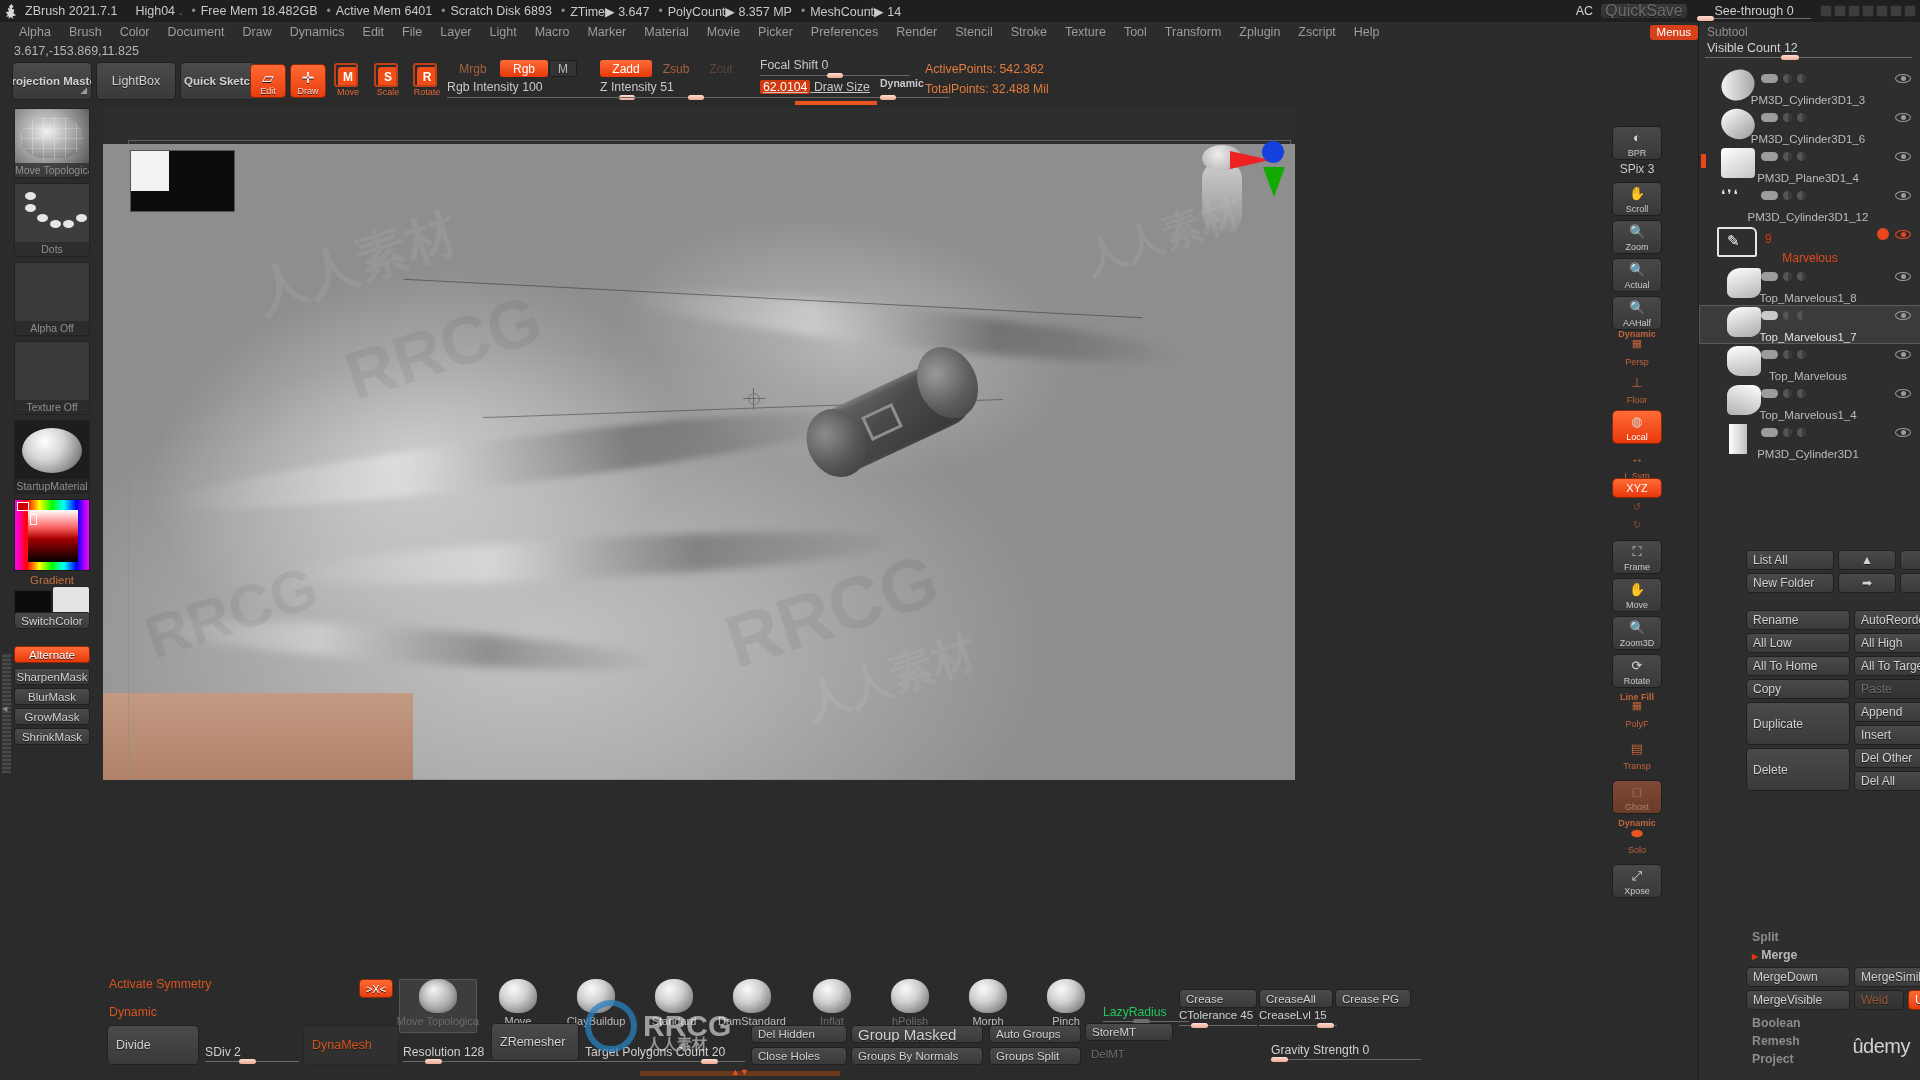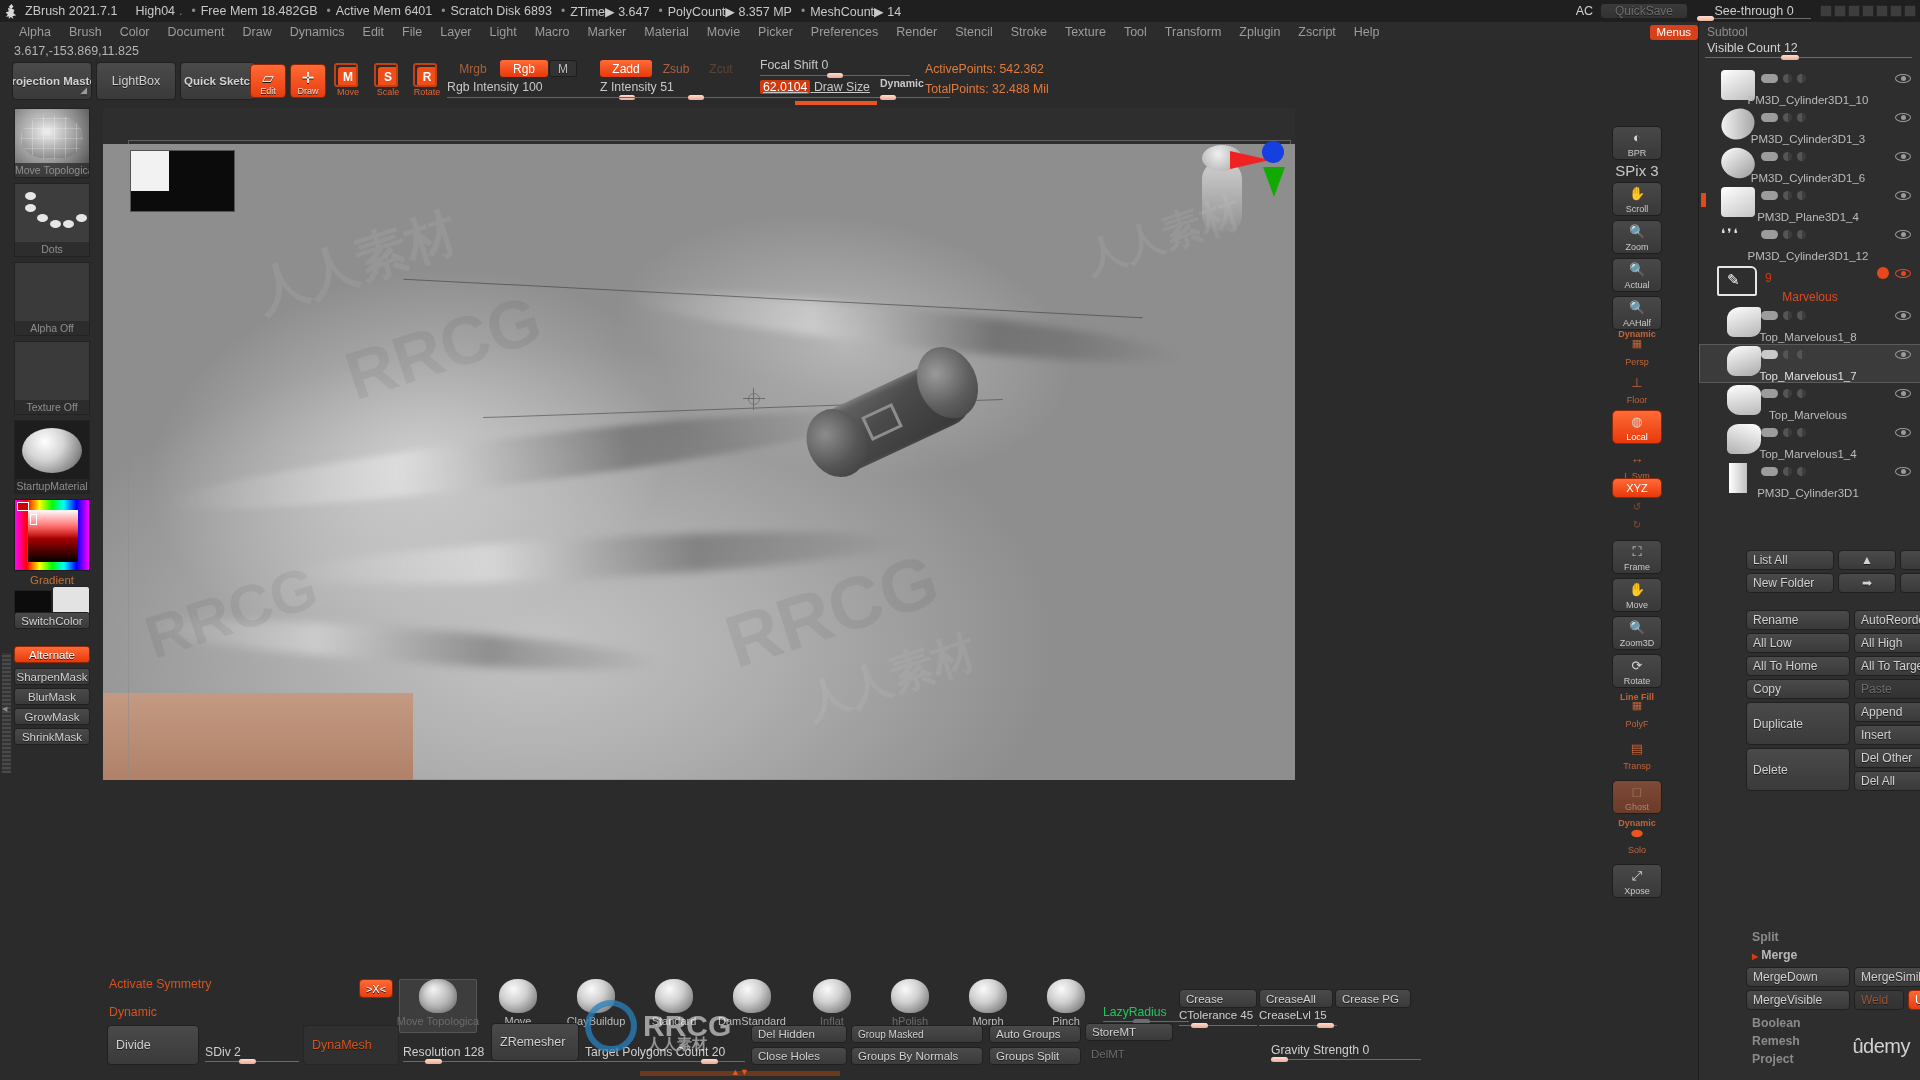--- a/index.html
+++ b/index.html
@@ -26,21 +26,21 @@
   .btn.flat { background:#333; border:1px solid #1d1d1d; }
 
   
   #titlebar { position:absolute; left:0; top:0; width:1920px; height:22px;
     background:#1f1f1f; display:flex; align-items:center; padding-left:6px; }
   #titlebar .zicon { width:13px; height:15px; margin-right:6px; color:#d8d8d8; }
   #titlebar .seg { color:#c9c9c9; font-size:12.5px; margin-right:4px; white-space:nowrap;}
   #titlebar .bullet { color:#8a8a8a; margin:0 5px; }
   #topright { position:absolute; right:4px; top:0; height:22px; display:flex; align-items:center; gap:7px; }
   #topright .ac { color:#d2d2d2; font-size:12.5px; }
-  #quicksave { width:88px; height:16px; font-size:12px; }
+  #quicksave { width:88px; height:16px; font-size:16px; }
   .sliderbox { position:relative; height:18px; min-width:96px; display:flex;
      align-items:center; justify-content:center; color:#cfcfcf; font-size:12.5px; }
   .sliderbox .track { position:absolute; left:2px; right:2px; bottom:1px; height:1px; background:#6c6c6c; }
   .sliderbox .knob { position:absolute; bottom:-1px; height:5px; width:17px; border-radius:3px;
      background:linear-gradient(#ffdcd0,#f0b4a0); }
 
   
   #menubar { position:absolute; left:0; top:22px; width:1920px; height:20px;
      background:#2c2c2c; display:flex; align-items:center; padding-left:10px; }
   #menubar .mi { color:#9d9d9d; font-size:12.5px; padding:0 9px; line-height:17px; }
@@ -203,21 +203,21 @@
 
   
   #rightstrip { position:absolute; left:1608px; top:126px; width:58px; height:950px; }
   .vbtn { position:absolute; left:4px; width:50px; height:34px; border-radius:5px;
      background:linear-gradient(#484848,#383838); border:1px solid #1e1e1e;
      color:#cacaca; font-size:9px; display:flex; flex-direction:column;
      align-items:center; justify-content:flex-end; padding-bottom:1px; }
   .vbtn .ic { position:absolute; top:3px; left:0; width:100%; text-align:center; font-size:13px; color:#d8d8d8; }
   .vbtn.red { background:linear-gradient(#ff6b36,#e8380c); border-color:#8d2708; color:#fff; }
   .vbtn.bare { background:none; border:none; color:#c2653a; }
-  .vlab { position:absolute; left:4px; width:50px; text-align:center; font-size:15px; color:#c8c8c8; }
+  .vlab { position:absolute; left:4px; width:50px; text-align:center; font-size:12px; color:#c8c8c8; }
 
   
   #subtool { position:absolute; left:1698px; top:22px; width:222px; height:1058px; background:#2e2e2e;
      border-left:1px solid #1c1c1c; }
   #subtool .hdr { color:#8f8f8f; font-size:12px; padding:3px 0 2px 8px; }
   #vcount { position:relative; margin:0 4px; height:19px; color:#d2d2d2; font-size:12.5px; padding-left:4px; }
   #vcount .track { position:absolute; left:2px; right:4px; bottom:2px; height:1px; background:#6b6b6b; }
   #vcount .knob { position:absolute; left:78px; bottom:0; height:5px; width:18px; border-radius:3px;
      background:linear-gradient(#ffdcd0,#eeab95); }
   #stlist { position:absolute; left:0; top:46px; width:222px; height:477px; overflow:hidden; }
@@ -603,32 +603,20 @@
     <div class="hdr">Subtool</div>
     <div id="vcount">
       <span>Visible Count</span>
       <span>12</span>
       <span class="track"></span>
       <span class="knob"></span>
     </div>
 
     <div id="stlist">
       <div class="strow">
-        <span class="thumb" style="background:linear-gradient(150deg,#fff,#bdbdbd);border-radius:4px"></span>
-        <span class="icons">
-            <span class="dot2"></span>
-            <span class="halfc"></span>
-            <span class="halfc"></span>
-          </span>
-        <span class="eye">
-            <i></i>
-          </span>
-        <span class="nm">PM3D_Cylinder3D1_10</span>
-      </div>
-      <div class="strow">
         <span class="thumb" style="background:linear-gradient(120deg,#fff,#9a9a9a);border-radius:50%;transform:rotate(-30deg)"></span>
         <span class="icons">
             <span class="dot2"></span>
             <span class="halfc"></span>
             <span class="halfc"></span>
           </span>
         <span class="eye">
             <i></i>
           </span>
         <span class="nm">PM3D_Cylinder3D1_3</span>
@@ -872,21 +860,21 @@
     </div>
     <div class="btn bbtn" style="left:388px;top:50px;width:88px;height:38px;justify-content:flex-start;padding-left:8px">ZRemesher</div>
     <div class="bslider" style="left:482px;top:72px;width:160px">
       <span>Target Polygons Count 20</span>
       <span class="track"></span>
       <span class="knob" style="left:116px"></span>
     </div>
 
     <div class="btn bbtn" style="left:648px;top:52px;width:96px;height:18px;justify-content:flex-start;padding-left:6px;font-size:11.5px">Del Hidden</div>
     <div class="btn bbtn" style="left:648px;top:74px;width:96px;height:18px;justify-content:flex-start;padding-left:6px;font-size:11.5px">Close Holes</div>
-    <div class="btn bbtn" style="left:748px;top:52px;width: 132px;height:18px;justify-content:flex-start;padding-left:6px;font-size:10px">Group Masked</div>
+    <div class="btn bbtn" style="left:748px;top:52px;width: 132px;height:18px;justify-content:flex-start;padding-left:6px;font-size:15px">Group Masked</div>
     <div class="btn bbtn" style="left:748px;top:74px;width:132px;height:18px;justify-content:flex-start;padding-left:6px;font-size:11.5px">Groups By Normals</div>
     <div class="btn bbtn" style="left:886px;top:52px;width:92px;height:18px;justify-content:flex-start;padding-left:6px;font-size:11.5px">Auto Groups</div>
     <div class="btn bbtn" style="left:886px;top:74px;width:92px;height:18px;justify-content:flex-start;padding-left:6px;font-size:11.5px">Groups Split</div>
     <div class="btn bbtn" style="left:982px;top:50px;width:88px;height:18px;justify-content:flex-start;padding-left:6px;font-size:11.5px">StoreMT</div>
     <div class="btn bbtn dim" style="left:982px;top:72px;width:88px;height:18px;justify-content:flex-start;padding-left:6px;font-size:11.5px;background:none;border:none">DelMT</div>
 
     <div class="btn bbtn" style="left:1076px;top:16px;width:78px;height:19px;justify-content:flex-start;padding-left:6px;font-size:11.5px">Crease</div>
     <div class="btn bbtn" style="left:1156px;top:16px;width:74px;height:19px;justify-content:flex-start;padding-left:6px;font-size:11.5px">CreaseAll</div>
     <div class="btn bbtn" style="left:1232px;top:16px;width:76px;height:19px;justify-content:flex-start;padding-left:6px;font-size:11.5px">Crease PG</div>
     <div class="bslider" style="left:1076px;top:36px;width:78px;font-size:11.5px">

